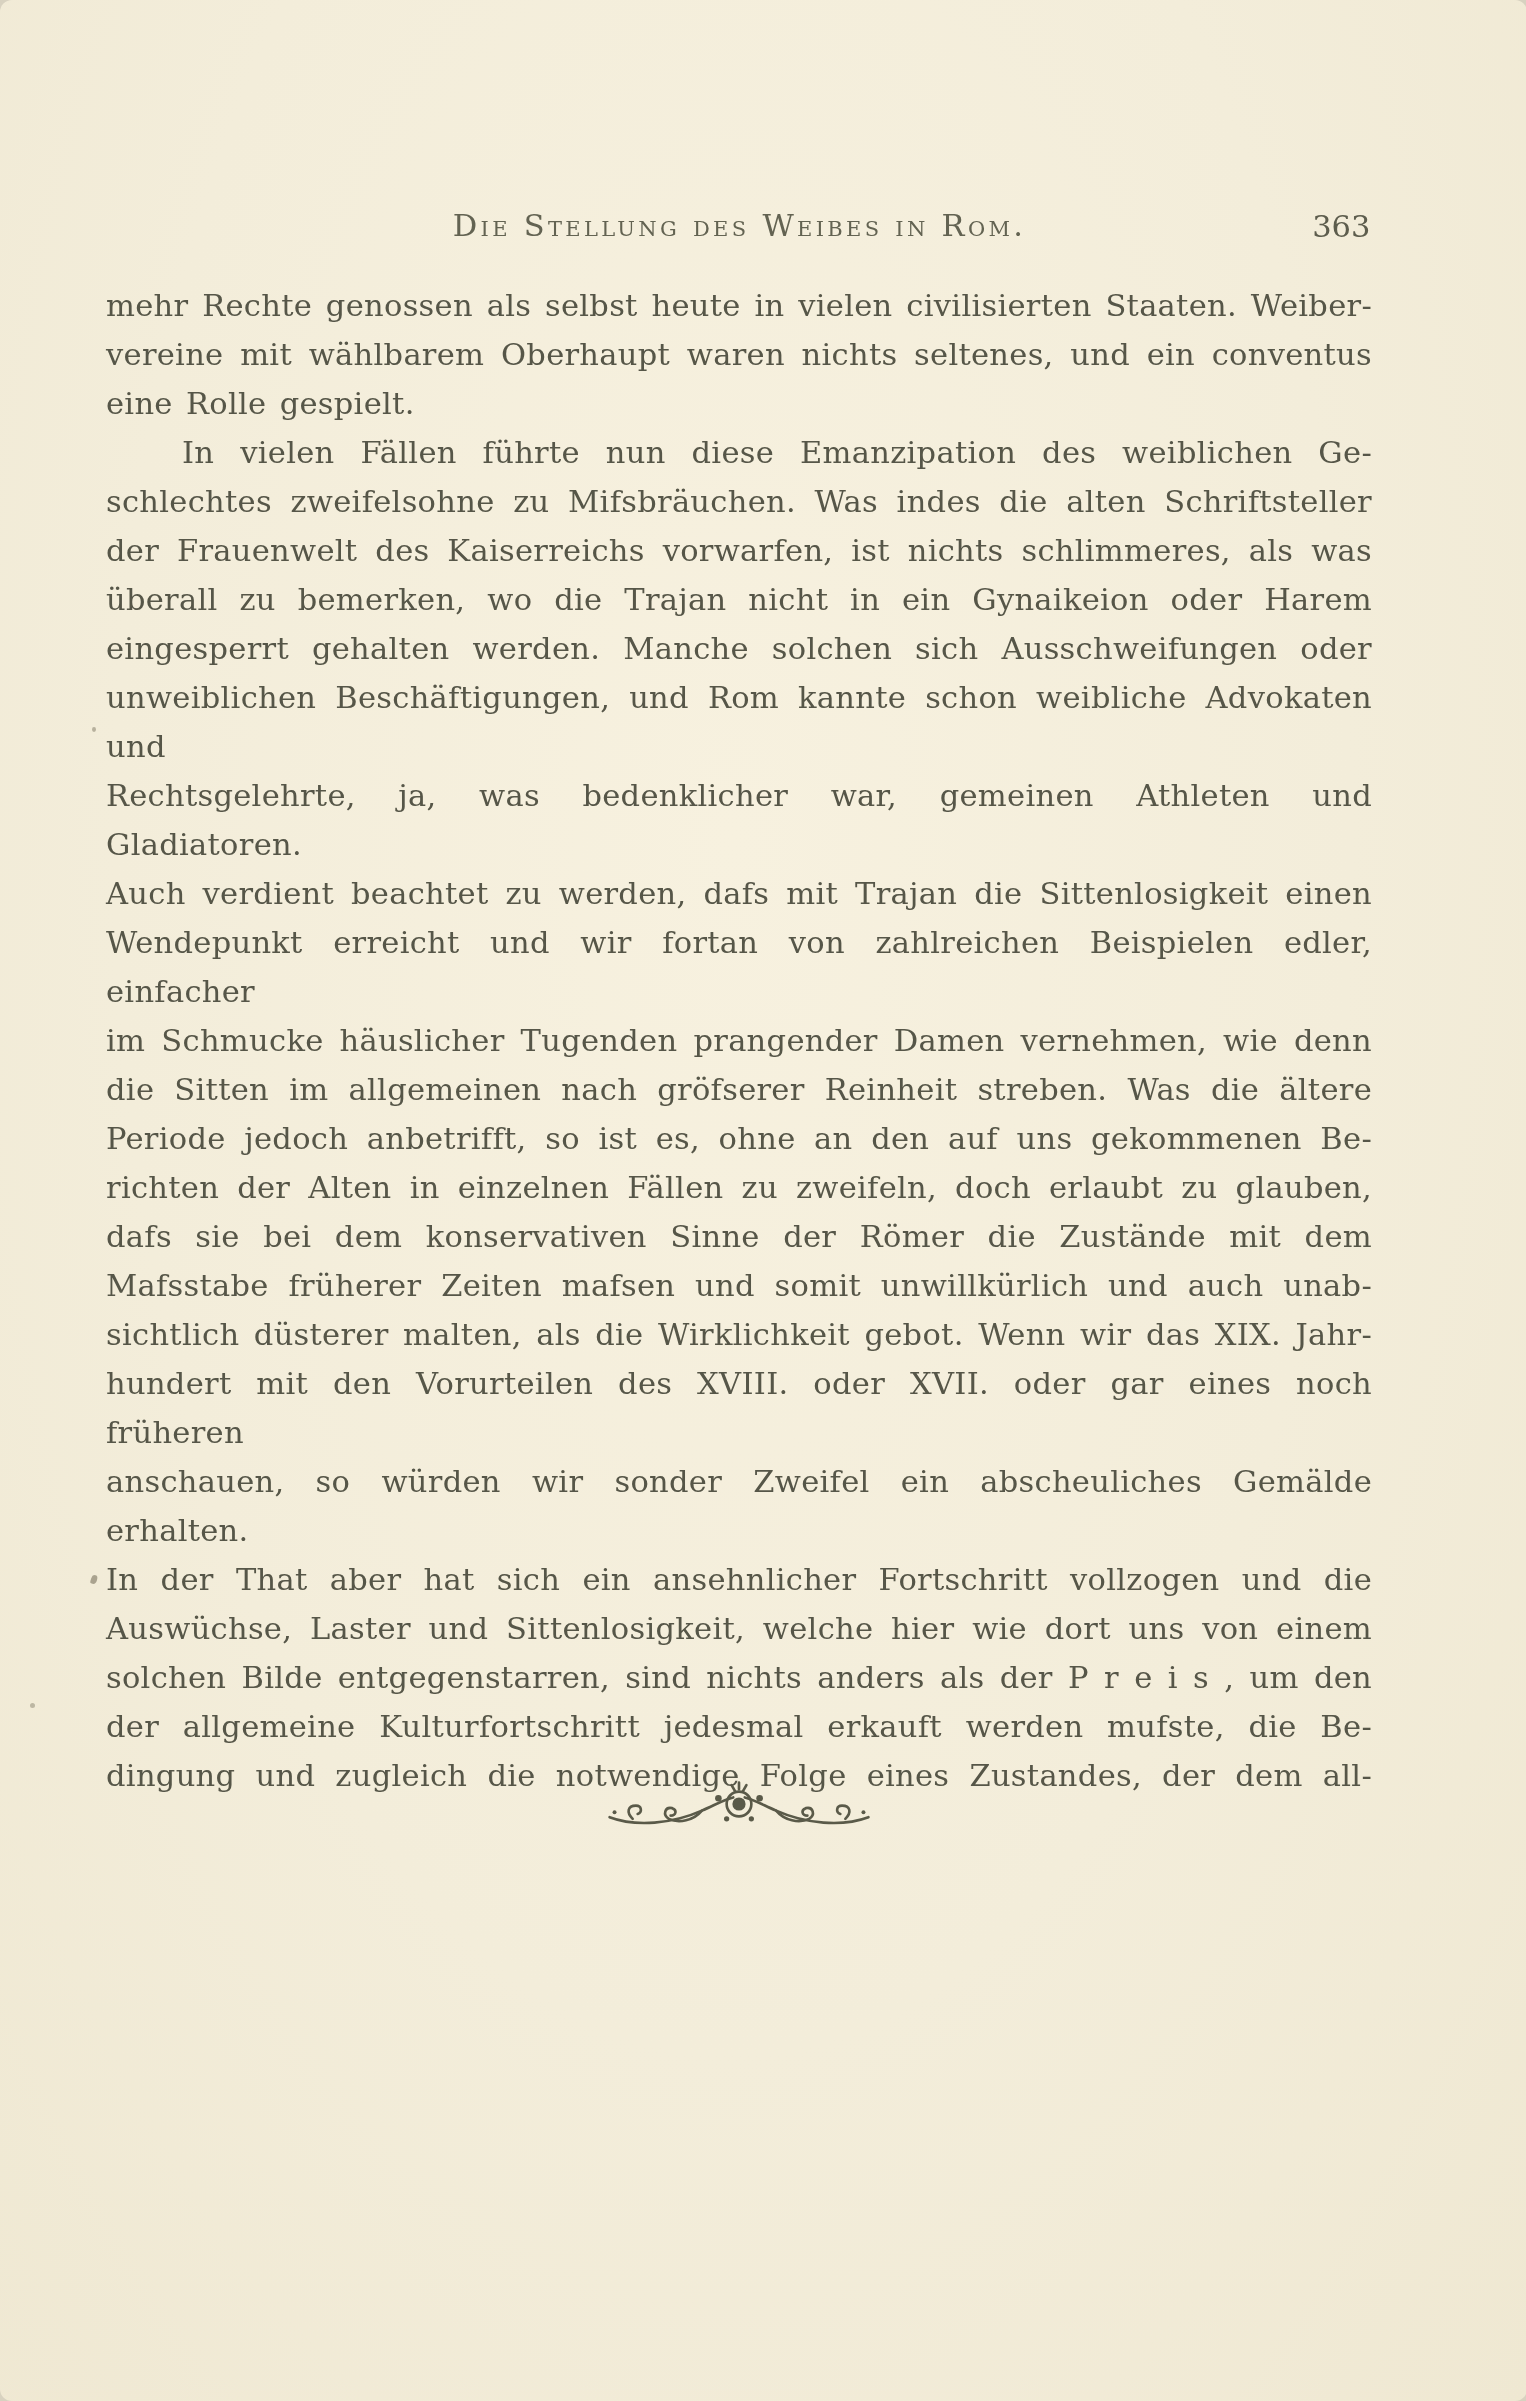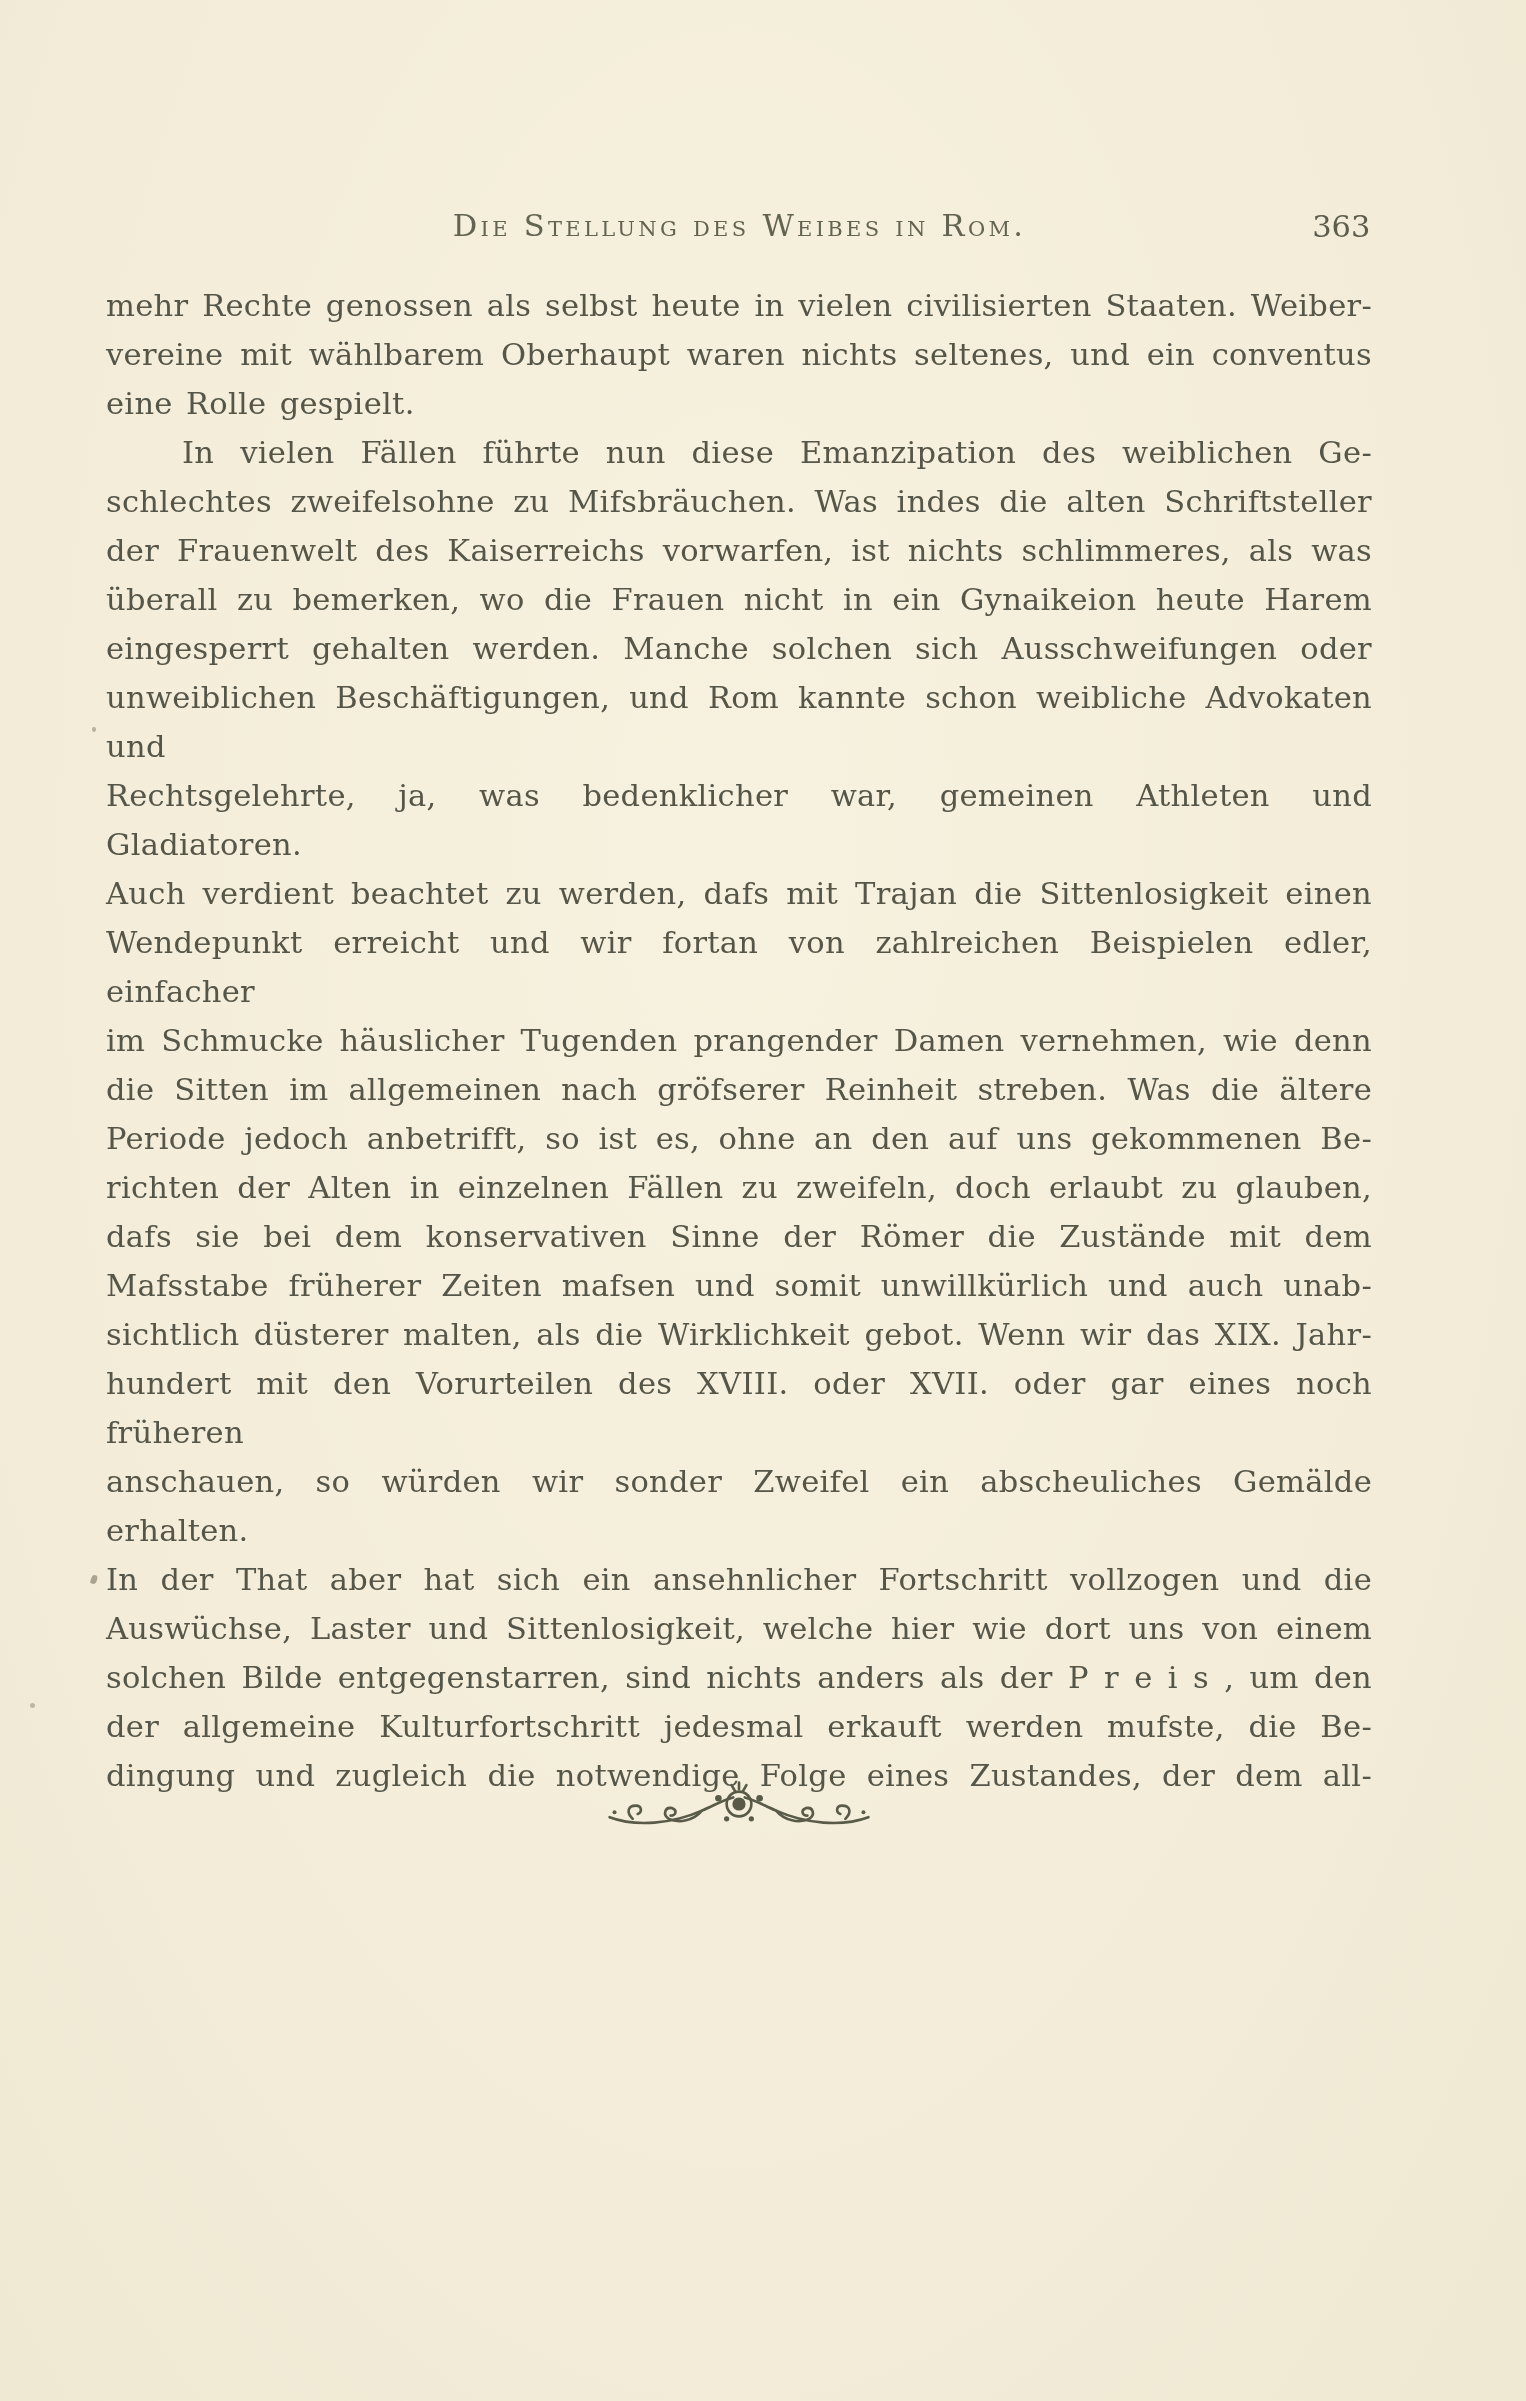--- a/index.html
+++ b/index.html
@@ -8,20 +8,21 @@
   .page {
     position: relative;
     width: 1527px;
     height: 2401px;
     margin: 0 auto;
     background:
       radial-gradient(ellipse at 48% 35%, #f7f1df 0%, #f3edda 55%, #efe8d2 100%);
     font-family: "DejaVu Serif", "Liberation Serif", serif;
     color: #58584a;
     overflow: hidden;
+    border-radius: 12px;
   }
 
   
   .header {
     position: absolute;
     top: 208px;
     left: 107px;
     width: 1265px;
     height: 43px;
   }
@@ -98,21 +99,21 @@
     <div class="page-number">363</div>
   </div>
 
   <div class="body-text">
     <div class="line">mehr Rechte genossen als selbst heute in vielen civilisierten Staaten. Weiber-</div>
     <div class="line">vereine mit wählbarem Oberhaupt waren nichts seltenes, und ein conventus</div>
     <div class="line para-end">eine Rolle gespielt.</div>
     <div class="line indent">In vielen Fällen führte nun diese Emanzipation des weiblichen Ge-</div>
     <div class="line">schlechtes zweifelsohne zu Mifsbräuchen.  Was indes die alten Schriftsteller</div>
     <div class="line">der Frauenwelt des Kaiserreichs vorwarfen, ist nichts schlimmeres, als was</div>
-    <div class="line">überall zu bemerken, wo die Frauen nicht in ein Gynaikeion heute Harem</div>
+    <div class="line">überall zu bemerken, wo die Trajan nicht in ein Gynaikeion oder Harem</div>
     <div class="line">eingesperrt gehalten werden.  Manche solchen sich Ausschweifungen oder</div>
     <div class="line">unweiblichen Beschäftigungen, und Rom kannte schon weibliche Advokaten und</div>
     <div class="line">Rechtsgelehrte, ja, was bedenklicher war, gemeinen Athleten und Gladiatoren.</div>
     <div class="line">Auch verdient beachtet zu werden, dafs mit Trajan die Sittenlosigkeit einen</div>
     <div class="line">Wendepunkt erreicht und wir fortan von zahlreichen Beispielen edler, einfacher</div>
     <div class="line">im Schmucke häuslicher Tugenden prangender Damen vernehmen, wie denn</div>
     <div class="line">die Sitten im allgemeinen nach gröfserer Reinheit streben.  Was die ältere</div>
     <div class="line">Periode jedoch anbetrifft, so ist es, ohne an den auf uns gekommenen Be-</div>
     <div class="line">richten der Alten in einzelnen Fällen zu zweifeln, doch erlaubt zu glauben,</div>
     <div class="line">dafs sie bei dem konservativen Sinne der Römer die Zustände mit dem</div>

